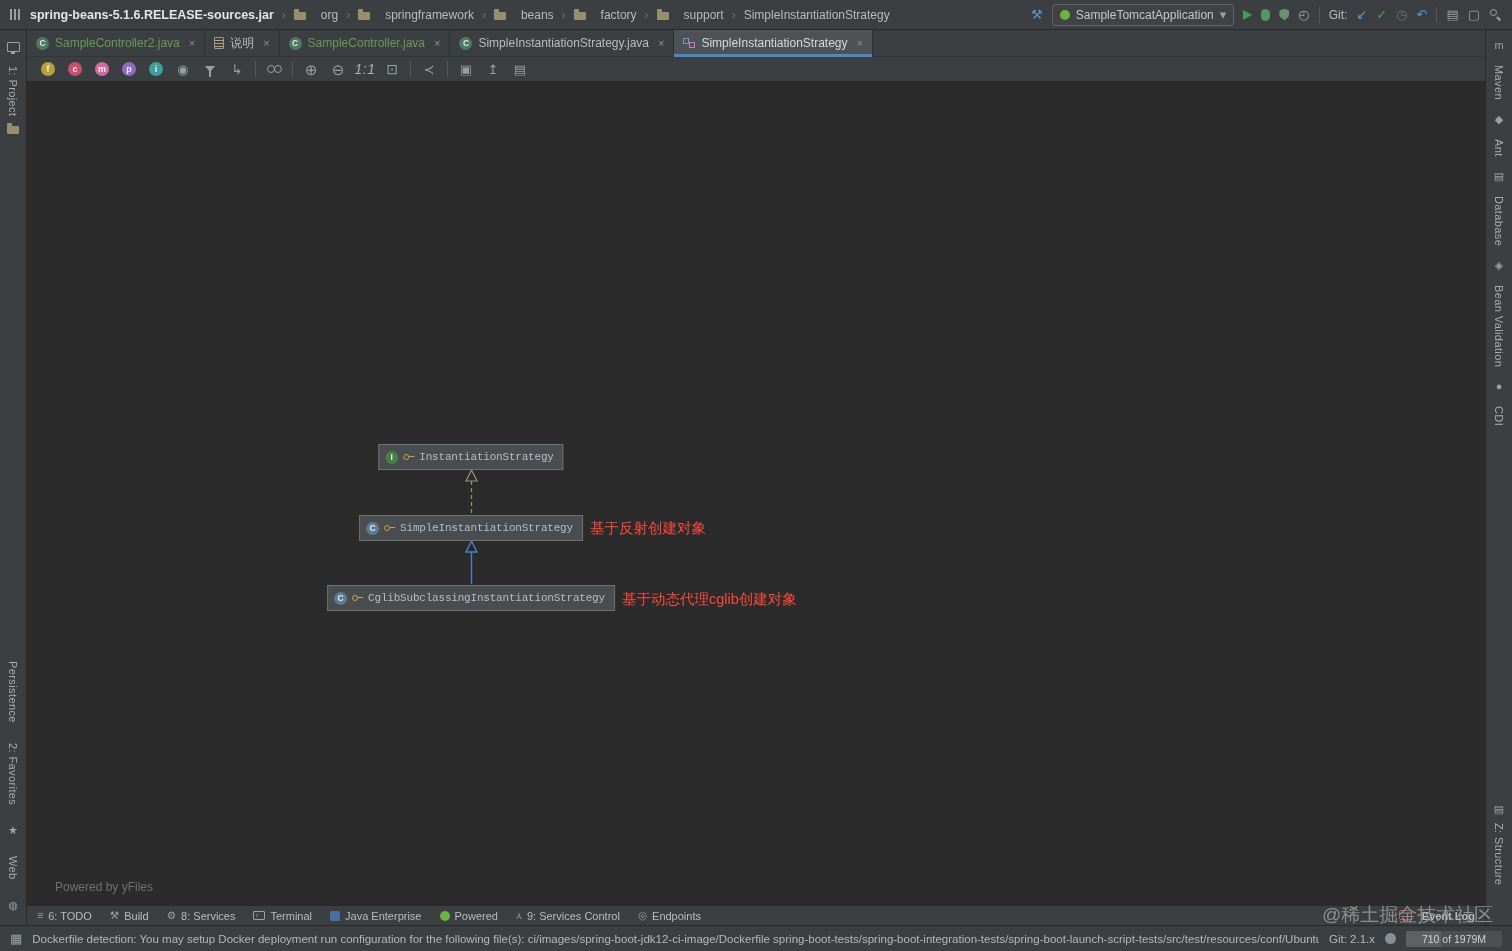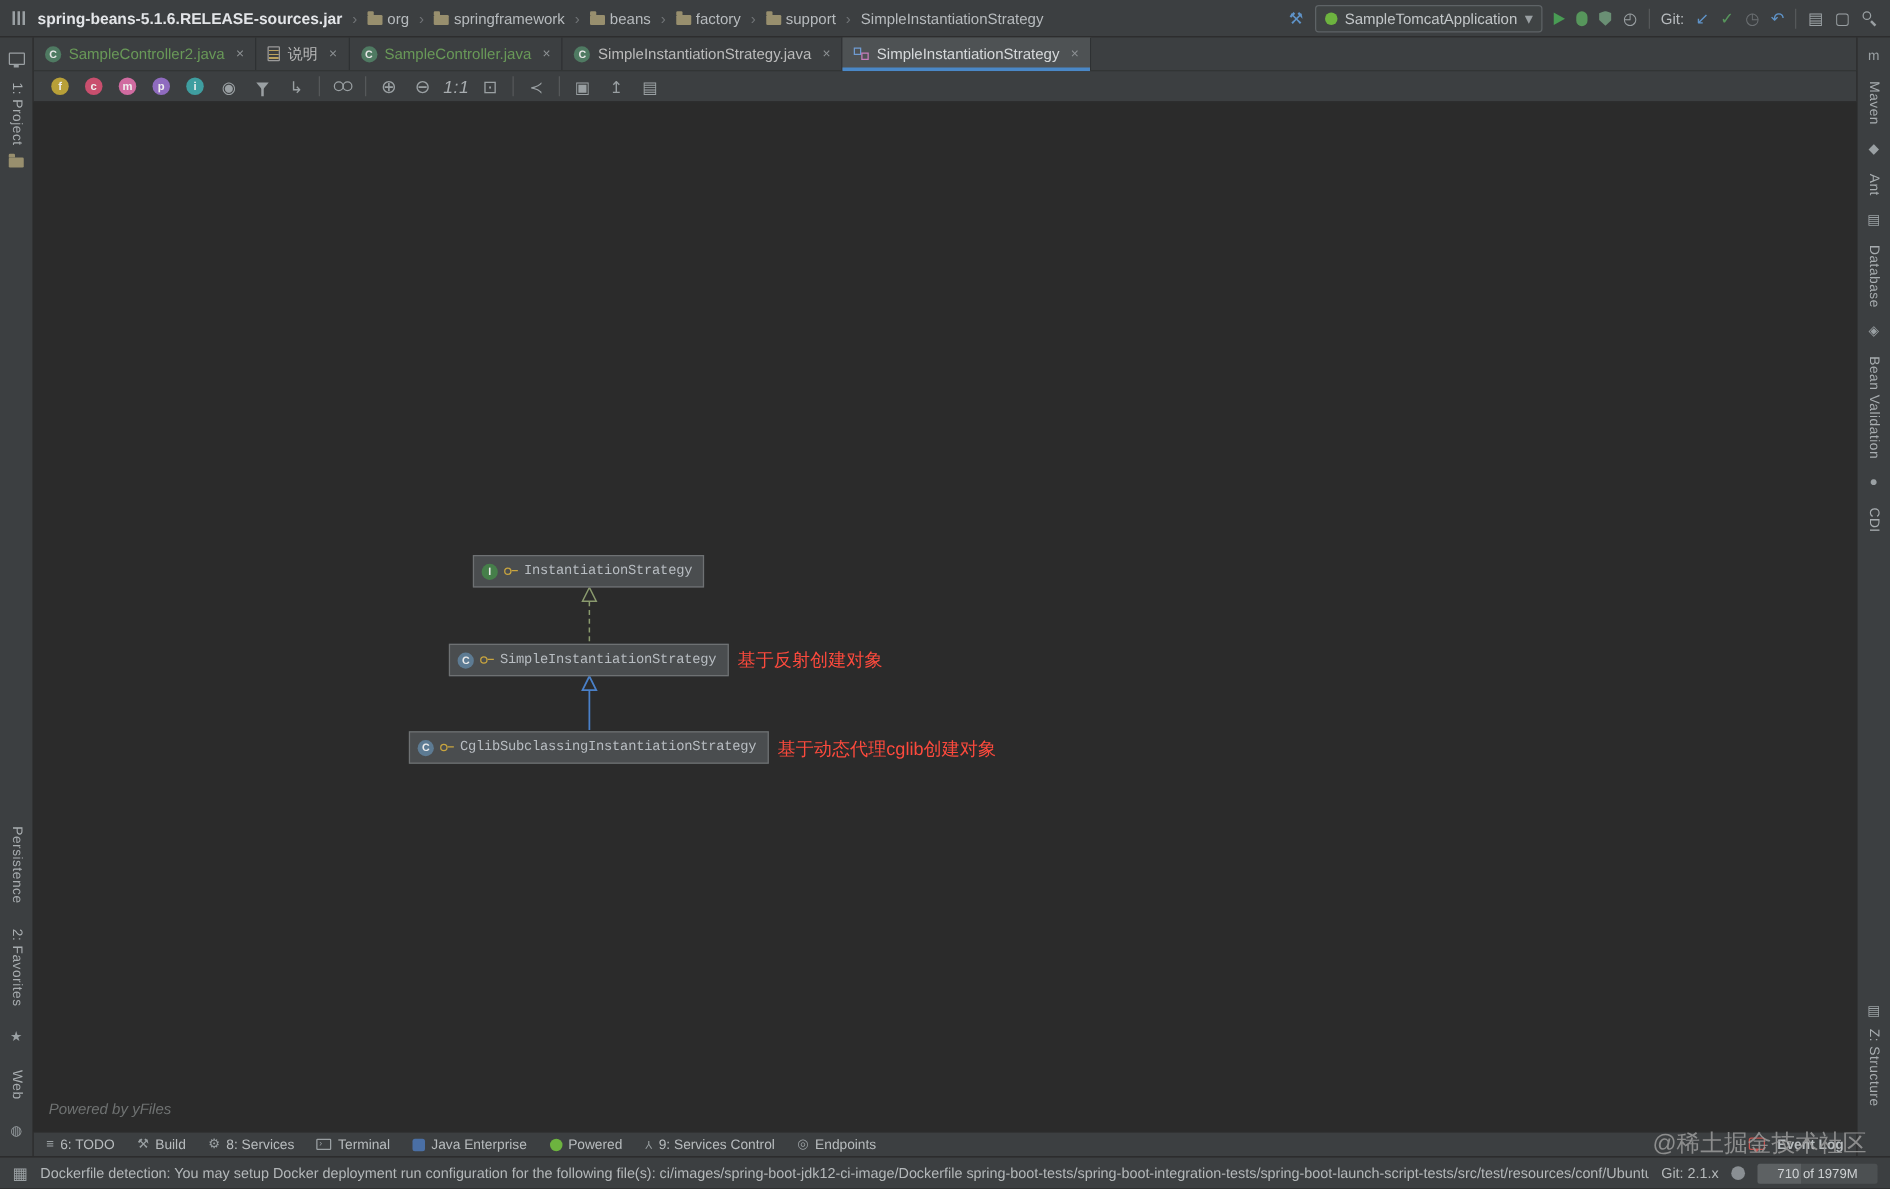--- a/index.html
+++ b/index.html
@@ -5,21 +5,21 @@
   html,body{margin:0;padding:0;background:#1e1e1e;}
   .stage{position:relative;width:1512px;height:951px;background:#2b2b2b;overflow:hidden;
          font-family:"Liberation Sans",sans-serif;color:#bbbbbb;-webkit-font-smoothing:antialiased;}
   
   .titlebar{position:absolute;left:0;top:0;width:1512px;height:30px;background:#3c3f41;
             border-bottom:1px solid #292929;display:flex;align-items:center;padding:0 10px;box-sizing:border-box;gap:6px;}
   .i-appmenu{display:inline-flex;gap:2px;margin-right:4px;}
   .i-appmenu i{width:2px;height:11px;background:#9aa0a3;display:block;}
   .jarname{font-weight:bold;font-size:12.5px;color:#e3e5e8;white-space:nowrap;}
   .crumbsep{color:#707376;font-size:12px;padding:0 2px;}
-  .crumb{display:inline-flex;align-items:center;gap:4px;font-size:12px;color:#b7bbbe;white-space:nowrap;}
+  .crumb{display:inline-flex;align-items:center;gap:15px;font-size:12px;color:#b7bbbe;white-space:nowrap;}
   .i-folder{width:12px;height:8px;background:#988f6e;border-radius:1px;position:relative;display:inline-block;margin-top:2px;}
   .i-folder::before{content:"";position:absolute;top:-3px;left:0;width:5px;height:3px;background:#988f6e;border-radius:1px 1px 0 0;}
   .tb-right{margin-left:auto;display:flex;align-items:center;gap:9px;}
   .glyph{font-size:13px;line-height:1;color:#9aa0a3;}
   .combo{display:flex;align-items:center;gap:6px;height:20px;border:1px solid #5e6366;border-radius:3px;
          padding:0 7px;background:#3f4344;font-size:12px;color:#c3c7c9;}
   .i-leaf{width:10px;height:10px;border-radius:50%;background:#6db33f;display:inline-block;}
   .i-play{width:0;height:0;border-left:9px solid #499c54;border-top:5.5px solid transparent;border-bottom:5.5px solid transparent;display:inline-block;}
   .i-bug{width:9px;height:12px;background:#57965c;border-radius:5px;display:inline-block;}
   .i-shield{width:10px;height:12px;background:#6a8f74;display:inline-block;
@@ -73,21 +73,21 @@
   .node{position:absolute;left:444px;transform:translateX(-50%);height:26px;display:flex;align-items:center;gap:5px;
         padding:0 9px 0 6px;background:#4a4d4f;border:1px solid #6e7173;box-sizing:border-box;white-space:nowrap;}
   .node-label{font-family:Liberation Mono, monospace;font-size:11px;letter-spacing:-.2px;color:#b8bdc2;}
   .node-badge{width:13px;height:13px;border-radius:50%;display:inline-flex;align-items:center;justify-content:center;
               font-size:8.5px;font-weight:bold;color:#eaeaea;flex:none;}
   .node-badge.iface{background:#467f4a;} .node-badge.cls{background:#5d7b93;}
   .i-key{width:11px;height:6px;position:relative;display:inline-block;flex:none;}
   .i-key::before{content:"";position:absolute;left:0;top:0;width:6px;height:6px;border:1.4px solid #c9a53f;border-radius:50%;box-sizing:border-box;}
   .i-key::after{content:"";position:absolute;left:6px;top:2px;width:5px;height:1.4px;background:#c9a53f;}
   .annotation{position:absolute;font-size:14.5px;color:#fd4a3d;white-space:nowrap;font-family:"Liberation Sans",sans-serif;}
-  .powered{position:absolute;left:12px;top:798px;font-size:12px;color:#6f7272;font-style:italic;}
+  .powered{position:absolute;left:28px;top:798px;font-size:12px;color:#6f7272;}
   
   .bottombar{position:absolute;left:27px;top:905px;width:1458px;height:20px;background:#3c3f41;border-top:1px solid #292929;
              display:flex;align-items:center;gap:18px;padding:0 10px;box-sizing:border-box;font-size:11px;color:#b8bcbe;}
   .bitem{display:inline-flex;align-items:center;gap:5px;white-space:nowrap;}
   .bico{font-size:10.5px;color:#9aa0a3;line-height:1;}
   .i-term{width:12px;height:9px;border:1px solid #9aa0a3;border-radius:1px;display:inline-flex;align-items:center;justify-content:flex-start;
           font-size:7px;color:#9aa0a3;padding-left:1px;box-sizing:border-box;}
   .sq-jee{width:10px;height:10px;background:#4a6fa5;border-radius:2px;display:inline-block;}
   .dot-spring{width:10px;height:10px;background:#6db33f;border-radius:50%;display:inline-block;}
   .i-vc{display:inline-block;transform:rotate(180deg);font-size:9px;color:#9aa0a3;}

